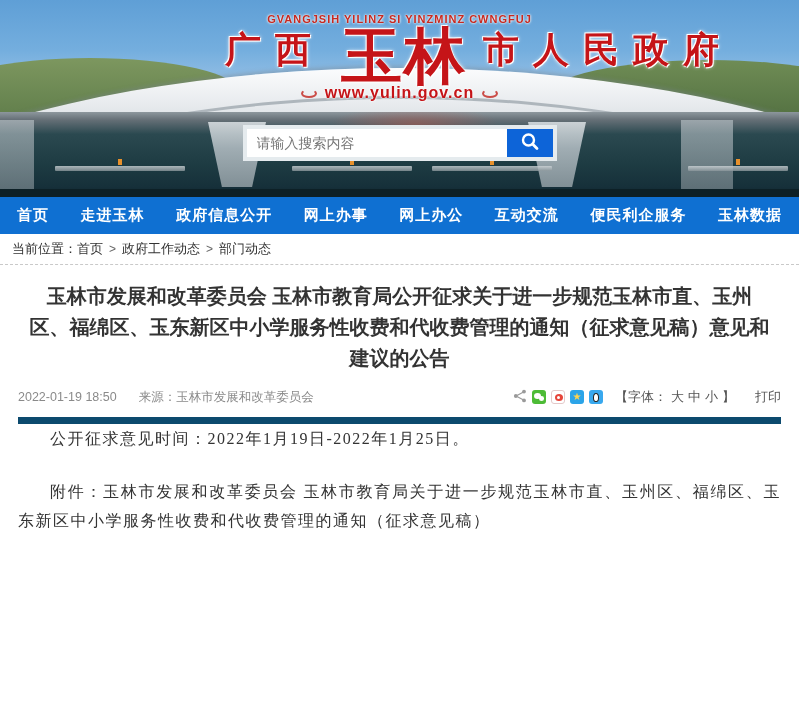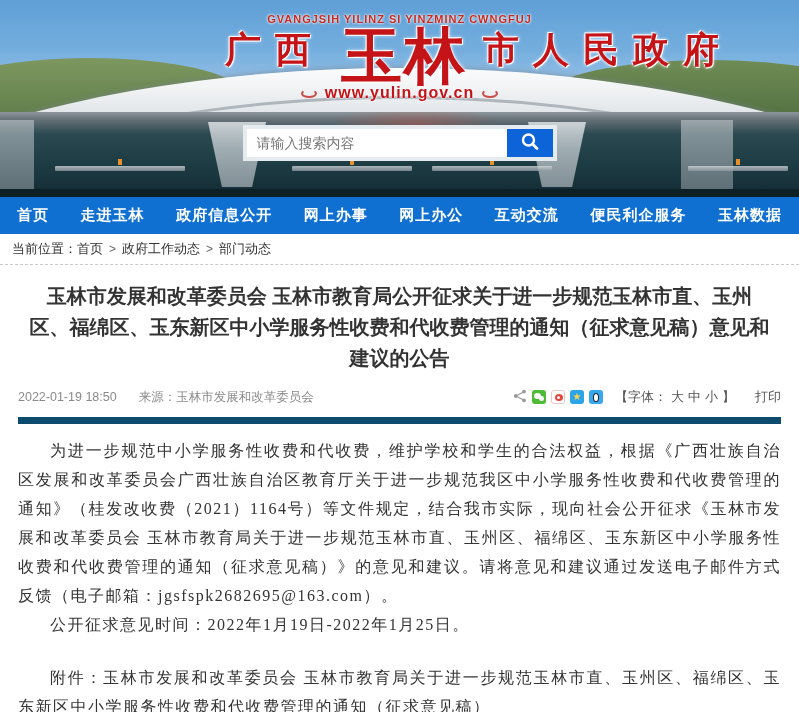--- a/index.html
+++ b/index.html
@@ -213,21 +213,20 @@
             </span>
         </div>
         <span class="font-ctl">
           <span>【字体：</span><span>大</span><span>中</span><span>小</span><span>】</span>
         </span>
         <span class="print-btn">打印</span>
       </div>
     </div>
 
     <div class="body-text">
-      <p class="p1">为进一步规范中小学服务性收费和代收费，维护学校和学生的合法权益，根据《广西壮族自治区发展和改革委员会广西壮族自治区教育厅关于进一步规范我区中小学服务性收费和代收费管理的通知》（桂发改收费（2021）1164号）等文件规定，结合我市实际，现向社会公开征求《玉林市发展和改革委员会 玉林市教育局关于进一步规范玉林市直、玉州区、福绵区、玉东新区中小学服务性收费和代收费管理的通知（征求意见稿）》的意见和建议。请将意见和建议通过发送电子邮件方式反馈（电子邮箱：jgsfspk2682695@163.com）。</p>
       <p class="p2">公开征求意见时间：2022年1月19日-2022年1月25日。</p>
       <p class="p3">附件：玉林市发展和改革委员会 玉林市教育局关于进一步规范玉林市直、玉州区、福绵区、玉东新区中小学服务性收费和代收费管理的通知（征求意见稿）</p>
     </div>
 
   </div>
 
 
 </div>
 
 </body></html>

